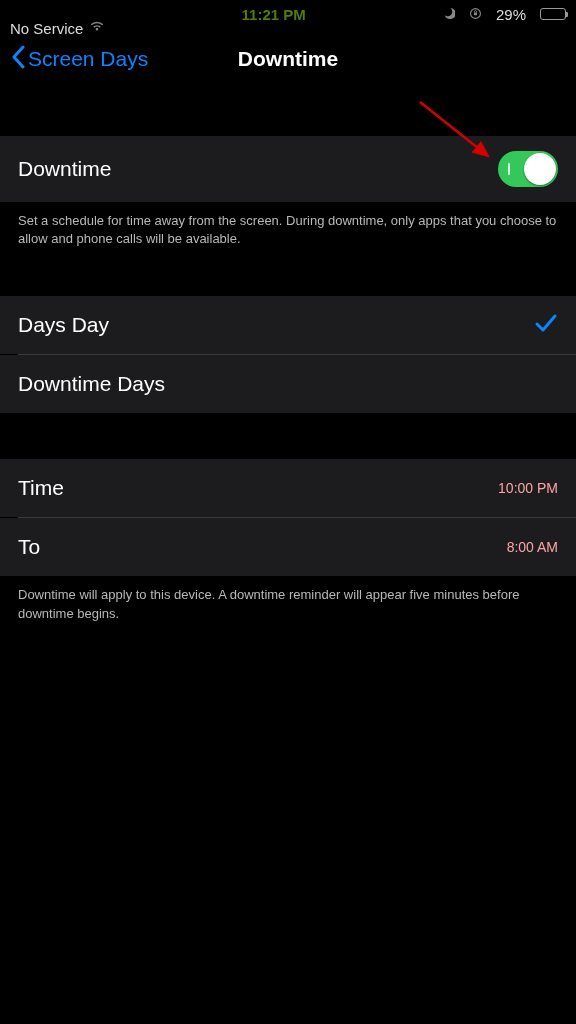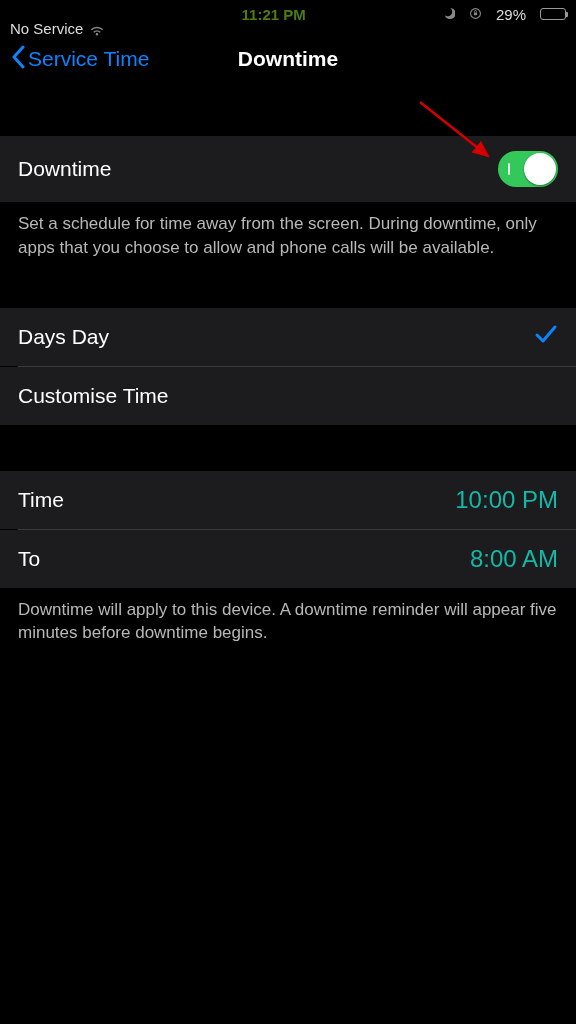--- a/index.html
+++ b/index.html
@@ -16,21 +16,21 @@
     
     .status-bar {
       height: 28px;
       display: flex;
       align-items: center;
       justify-content: space-between;
       padding: 0 10px;
       font-size: 15px;
       color: #ddd;
     }
-    .status-left { display: flex; align-items: flex-end; gap: 6px; margin-top: 28px; }
+    .status-left { display: flex; align-items: flex-start; gap: 6px; margin-top: 28px; }
     .status-center { font-weight: 600; color: #4d7c0f; }
     .status-right { display: flex; align-items: center; gap: 14px; }
     .wifi-icon { display: inline-flex; }
     .battery {
       width: 26px; height: 12px;
       border: 1px solid #999; border-radius: 3px;
       position: relative;
       display: inline-block;
     }
     .battery::after {
@@ -69,21 +69,21 @@
     
     .row {
       background: #1c1c1e;
       padding: 15px 18px;
       display: flex;
       align-items: center;
       justify-content: space-between;
       min-height: 58px;
     }
     .row-label { font-size: 21px; color: #fff; }
-    .row-value { font-size: 24px; color: #14b8a6; }
+    .row-value { font-size: 14px; color: #fca5a5; }
     .sep {
       border-top: 1px solid #3a3a3c;
       margin-left: 18px;
     }
 
     
     .toggle {
       width: 60px; height: 36px;
       background: #34c759;
       border-radius: 18px;
@@ -99,21 +99,21 @@
     }
     .toggle-tick {
       position: absolute; left: 10px;
       width: 2px; height: 12px; background: rgba(255,255,255,.85);
       border-radius: 1px;
     }
 
     
     .footer-text {
       padding: 10px 18px 14px 18px;
-      font-size: 17px;
+      font-size: 13px;
       line-height: 1.4;
       color: #b8b8b8;
       background: #000;
     }
 
     .check-icon { color: #0a84ff; }
 
     
     .arrow-annot {
       position: absolute;
@@ -152,21 +152,21 @@
   </div>
 </div>
 
 <div class="nav-bar">
   <div class="back-btn">
     <span class="back-chevron">
       <svg width="16" height="24" viewBox="0 0 14 24">
           <path d="M12 2L3 12l9 10" stroke="#0a84ff" stroke-width="3" fill="none" stroke-linecap="round" stroke-linejoin="round"></path>
         </svg>
     </span>
-    <span>Service Time</span>
+    <span>Screen Days</span>
   </div>
   <div class="nav-title">Downtime</div>
 </div>
 
 <div class="gap-lg"></div>
 
 <div class="row">
   <span class="row-label">Downtime</span>
   <span class="toggle">
     <span class="toggle-tick"></span>
@@ -180,21 +180,21 @@
 <div class="row">
   <span class="row-label">Days Day</span>
   <span class="check-icon">
     <svg width="24" height="20" viewBox="0 0 24 20">
         <path d="M3 11l6 6L21 3" stroke="#0a84ff" stroke-width="3" fill="none" stroke-linecap="round" stroke-linejoin="round"></path>
       </svg>
   </span>
 </div>
 <div class="sep"></div>
 <div class="row">
-  <span class="row-label">Customise Time</span>
+  <span class="row-label">Downtime Days</span>
 </div>
 
 <div class="gap-md2"></div>
 
 <div class="row">
   <span class="row-label">Time</span>
   <span class="row-value">10:00 PM</span>
 </div>
 <div class="sep"></div>
 <div class="row">

